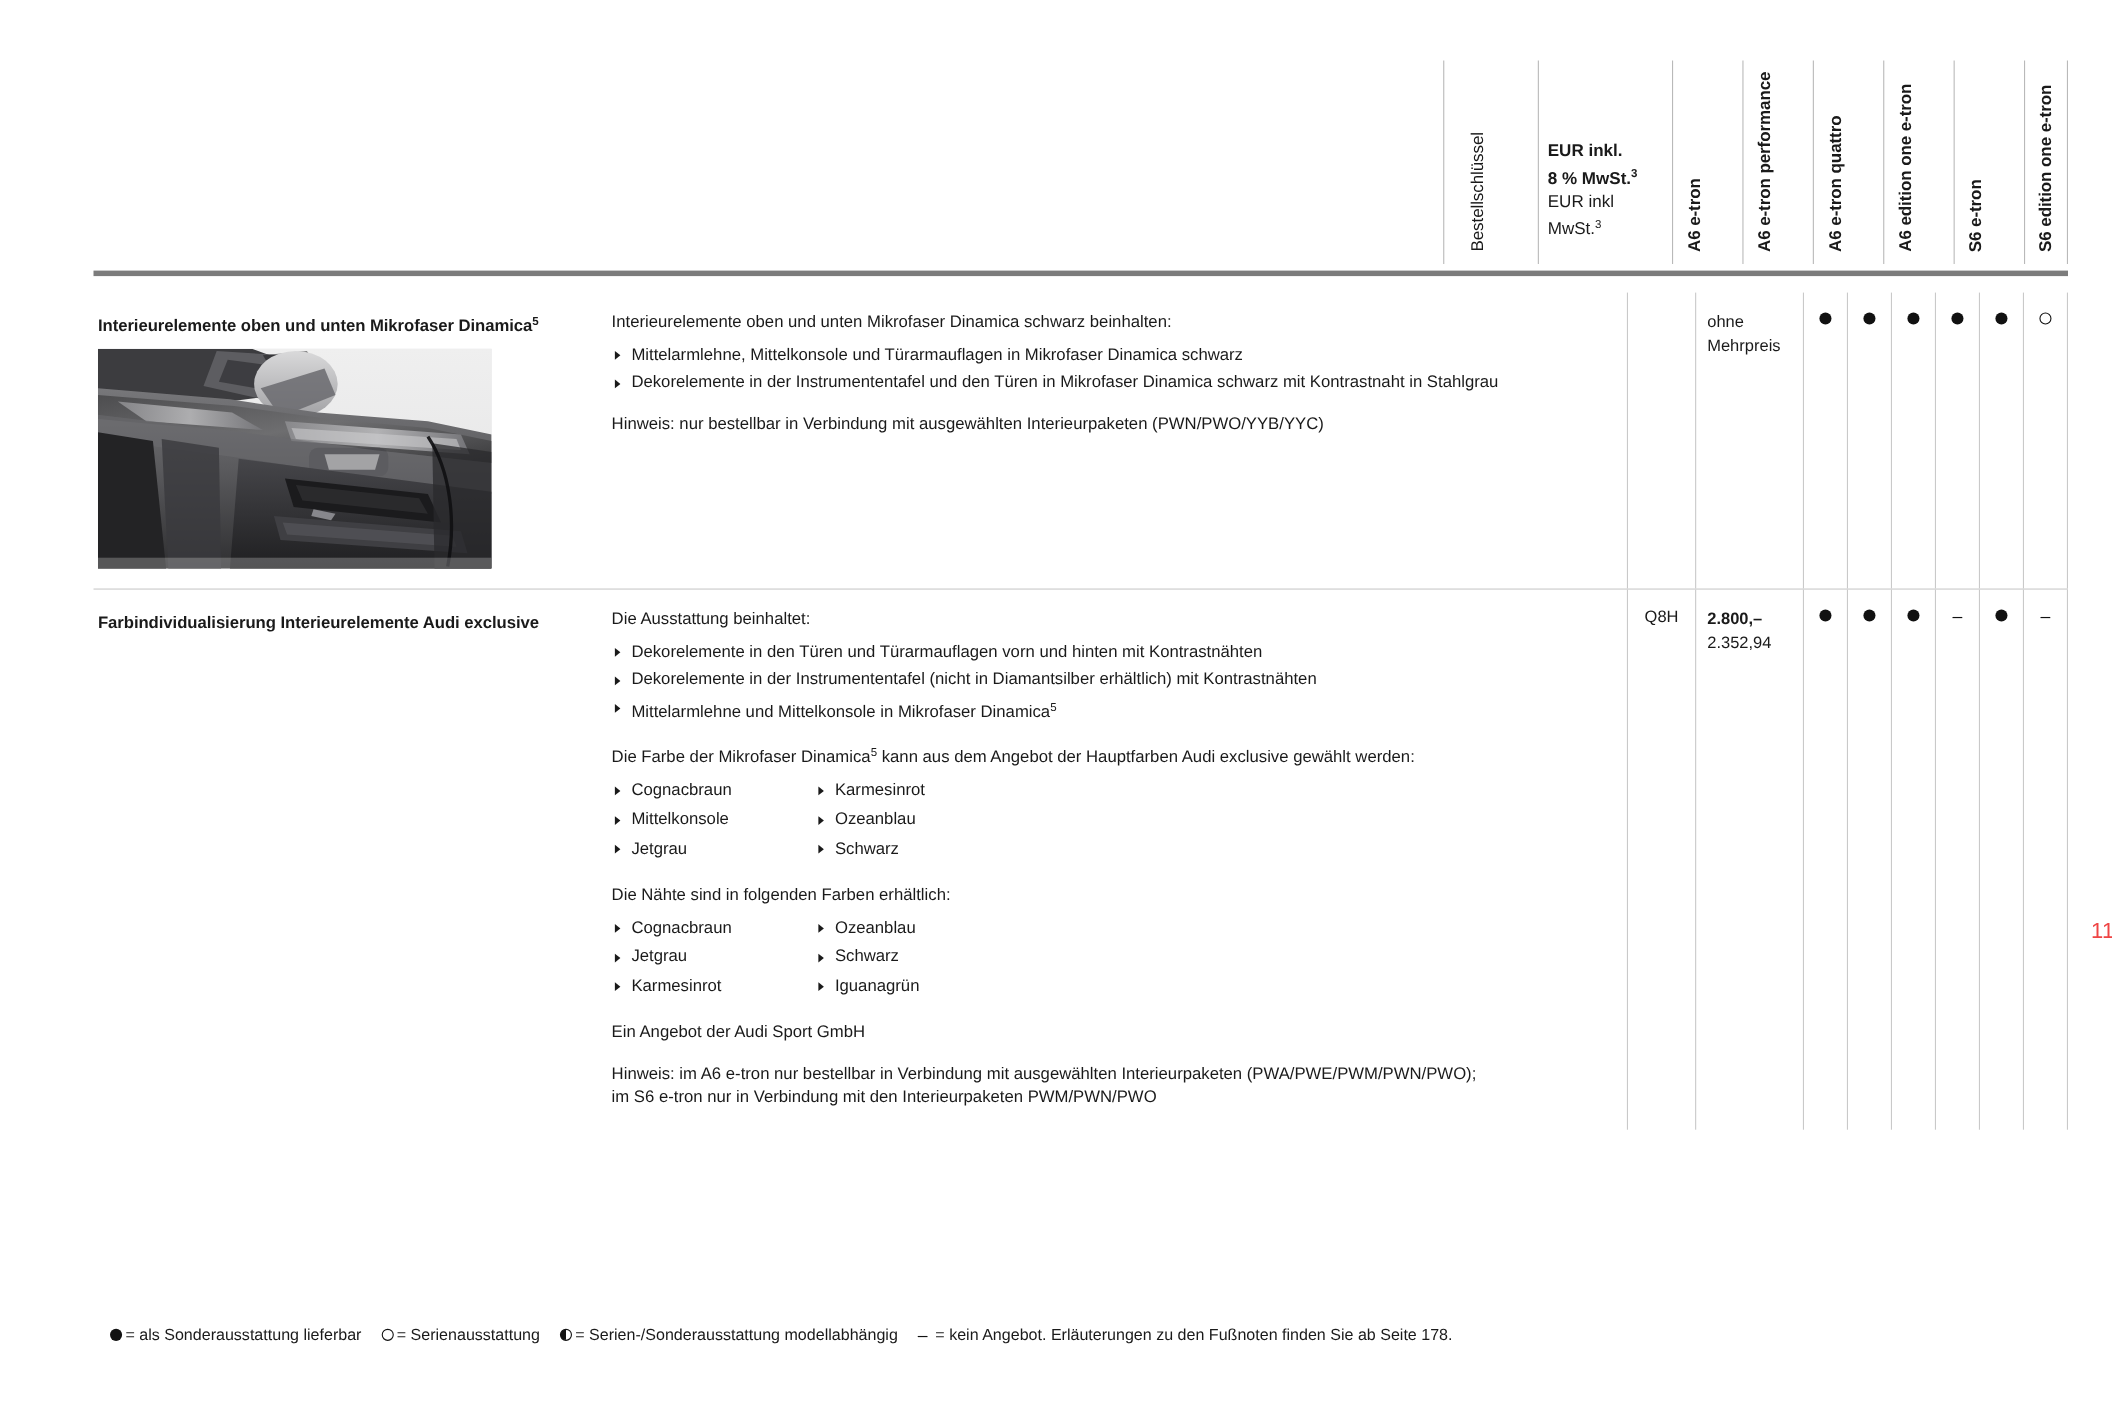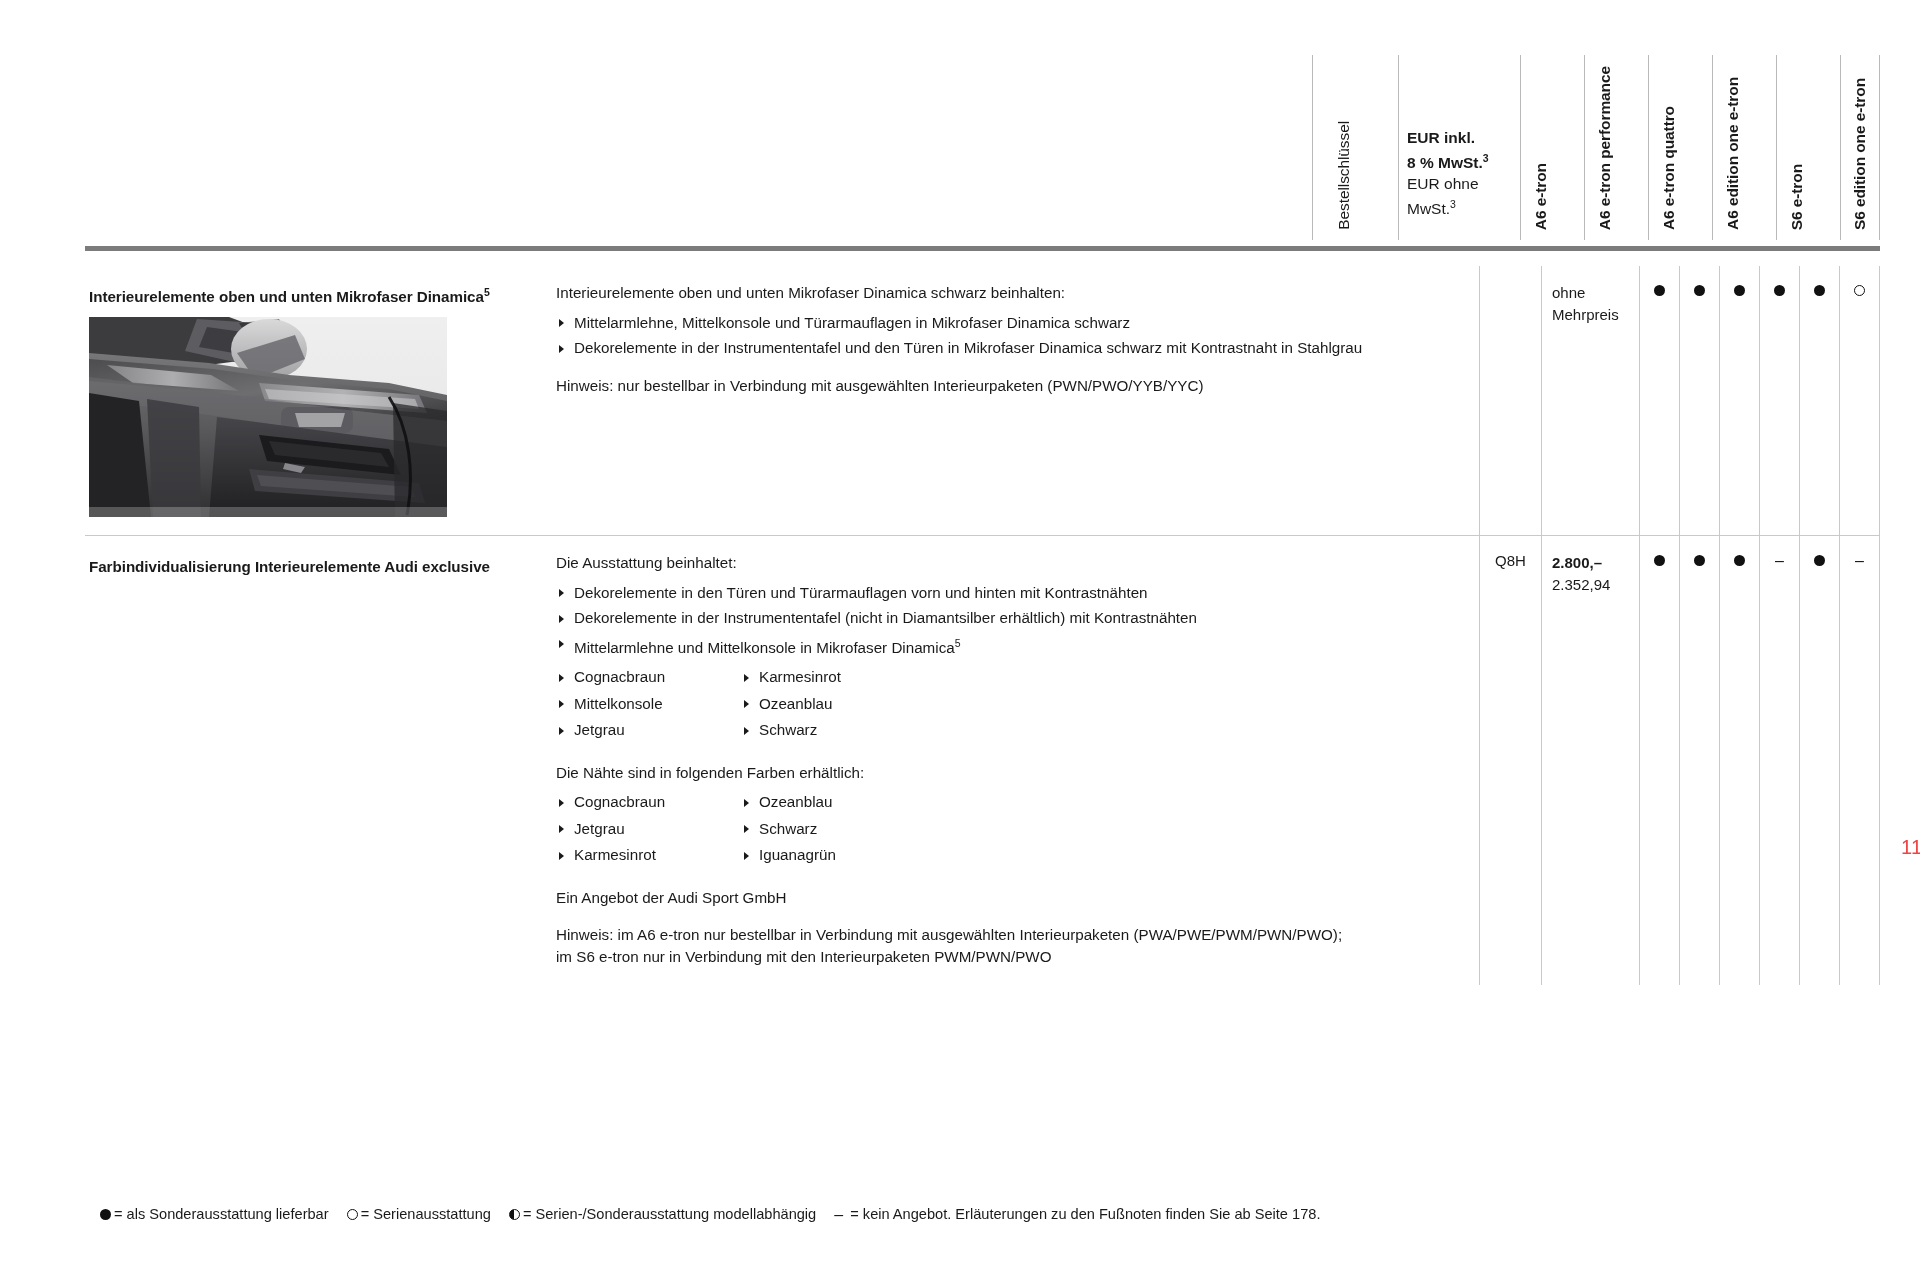--- a/index.html
+++ b/index.html
@@ -241,21 +241,21 @@
       <div class="hdr-cell w-order">
         <div class="rot-wrap">
           <span class="rot r">Bestellschlüssel</span>
         </div>
       </div>
 
       <div class="hdr-cell w-price">
         <div class="price-head">
           <span class="ln-b"><span>EUR inkl.</span></span>
           <span class="ln-b"><span>8 % MwSt.</span><sup>3</sup></span>
-          <span class="ln-r"><span>EUR ohne</span></span>
+          <span class="ln-r"><span>EUR inkl</span></span>
           <span class="ln-r"><span>MwSt.</span><sup>3</sup></span>
         </div>
       </div>
 
       <div class="hdr-cell w-mark">
         <div class="rot-wrap"><span class="rot b">A6 e-tron</span></div>
       </div>
       <div class="hdr-cell w-mark">
         <div class="rot-wrap"><span class="rot b">A6 e-tron performance</span></div>
       </div>
@@ -379,20 +379,21 @@
       </div>
 
       <div class="c-desc">
         <div class="p">Die Ausstattung beinhaltet:</div>
         <ul class="bl">
           <li><span>Dekorelemente in den Türen und Türarmauflagen vorn und hinten mit Kontrastnähten</span></li>
           <li><span>Dekorelemente in der Instrumententafel (nicht in Diamantsilber erhältlich) mit Kontrastnähten</span></li>
           <li><span class="supsplit">Mittelarmlehne und Mittelkonsole in Mikrofaser Dinamica<sup style="font-size: 10.5px;">5</sup></span></li>
         </ul>
 
+        <div class="p gap supsplit">Die Farbe der Mikrofaser Dinamica<sup style="font-size: 10.5px;">5</sup> kann aus dem Angebot der Hauptfarben Audi exclusive gewählt werden:</div>
         <ul class="bl twocol">
           <li>Cognacbraun</li>
           <li>Karmesinrot</li>
           <li>Mittelkonsole</li>
           <li>Ozeanblau</li>
           <li>Jetgrau</li>
           <li>Schwarz</li>
         </ul>
 
         <div class="p gap">Die Nähte sind in folgenden Farben erhältlich:</div>

